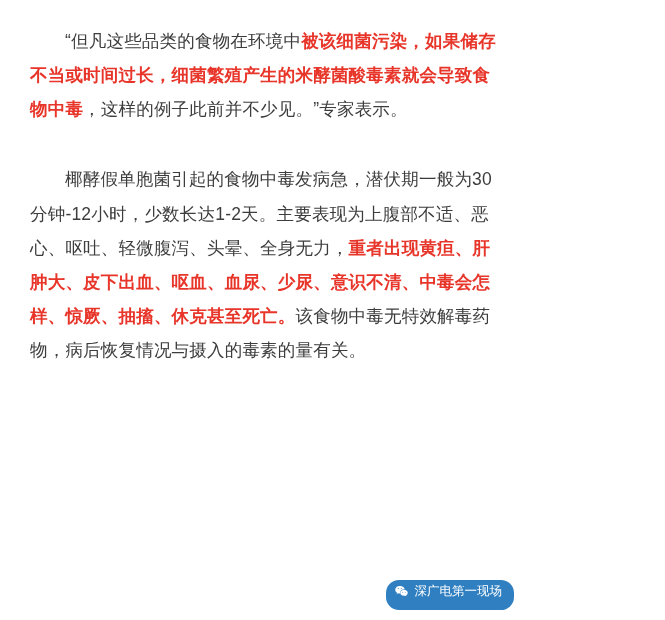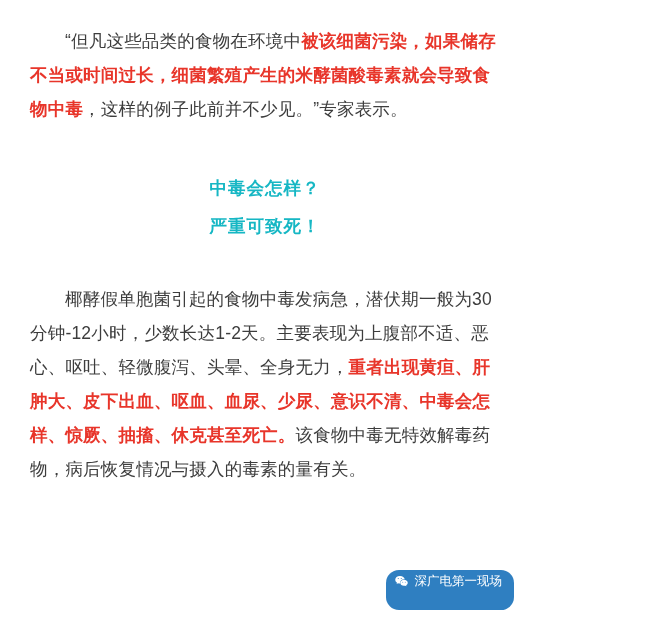--- a/index.html
+++ b/index.html
@@ -59,21 +59,21 @@
   .footer-badge {
     position: absolute;
     right: 16px;
     bottom: 10px;
     display: flex;
     align-items: center;
     gap: 6px;
     background: #2f7fc1;
     color: #ffffff;
     border-radius: 13px;
-    padding: 4px 12px 21px 8px;
+    padding: 4px 12px 11px 8px;
     font-size: 12.5px;
     line-height: 1;
     white-space: nowrap;
   }
   .footer-badge .wechat-icon {
     display: inline-block;
     width: 15px;
     height: 15px;
     position: relative;
   }
@@ -81,24 +81,20 @@
 </style>
 </head>
 <body>
 
 <div class="page">
 
   <p class="para-indent quote-para">
     <span>“但凡这些品类的食物在环境中</span><span class="hl">被该细菌污染，如果储存不当或时间过长，细菌繁殖产生的米酵菌酸毒素就会导致食物中毒</span><span>，这样的例子此前并不少见。”专家表示。</span>
   </p>
 
-  <div class="heading-block">
-    <div class="heading-line">中毒会怎样？</div>
-    <div class="heading-line">严重可致死！</div>
-  </div>
 
 
   <p class="para-indent body-block-2">
     <span>椰酵假单胞菌引起的食物中毒发病急，潜伏期一般为30分钟-12小时，少数长达1-2天。主要表现为上腹部不适、恶心、呕吐、轻微腹泻、头晕、全身无力，</span><span class="hl">重者出现黄疸、肝肿大、皮下出血、呕血、血尿、少尿、意识不清、中毒会怎样、惊厥、抽搐、休克甚至死亡。</span><span>该食物中毒无特效解毒药物，病后恢复情况与摄入的毒素的量有关。</span>
   </p>
 
   <div class="footer-badge">
     <span class="wechat-icon">
       <svg viewBox="0 0 24 24" width="15" height="15" aria-hidden="true">
         <path fill="#ffffff" d="M9.2 3.2C5.2 3.2 2 5.9 2 9.2c0 1.9 1.1 3.6 2.8 4.7l-.7 2.1 2.4-1.2c.8.2 1.7.4 2.7.4h.5c-.1-.4-.2-.9-.2-1.3 0-3.1 3-5.6 6.8-5.6.3 0 .6 0 .9.1-.6-2.9-3.6-5.2-7.2-5.2zm-2.4 3c.5 0 .9.4.9.9s-.4.9-.9.9-.9-.4-.9-.9.4-.9.9-.9zm4.8 0c.5 0 .9.4.9.9s-.4.9-.9.9-.9-.4-.9-.9.4-.9.9-.9z"></path>

